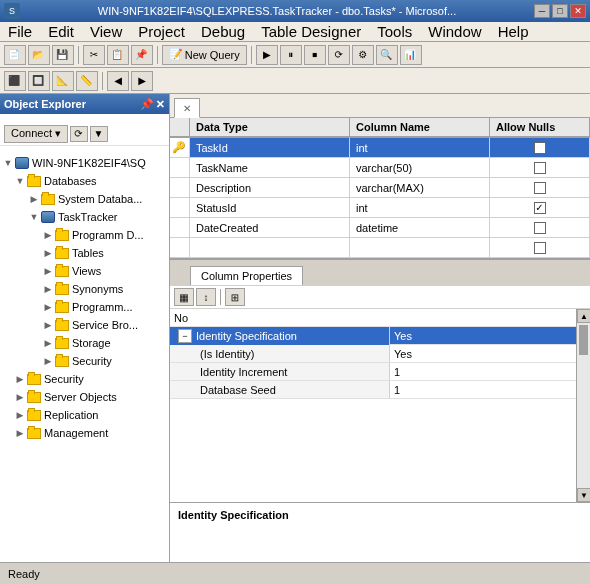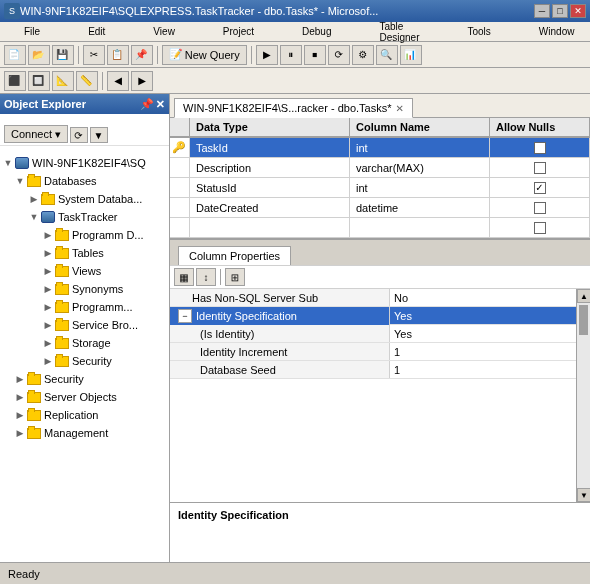--- a/index.html
+++ b/index.html
@@ -1,45 +1,45 @@
 <!DOCTYPE html>
 <html><head>
   <meta charset="utf-8">
   <style>
     * { margin: 0; padding: 0; box-sizing: border-box; }
     body { width: 590px; height: 584px; font-family: 'Segoe UI', Tahoma, sans-serif; font-size: 11px; background: #d4d0c8; overflow: hidden; }
 
     
     .title-bar { background: linear-gradient(to bottom, #4a7ab5, #2a5a9f); color: white; height: 22px; display: flex; align-items: center; justify-content: space-between; padding: 0 4px; font-size: 11px; }
-    .title-bar-text { flex: 1; text-align: left; }
+    .title-bar-text { flex: 1; text-align: center; }
     .title-bar-buttons { display: flex; gap: 2px; }
     .title-btn { width: 16px; height: 14px; background: #c0c0c0; border: 1px solid #888; font-size: 9px; display: flex; align-items: center; justify-content: center; cursor: pointer; color: black; }
 
     
     .menu-bar { background: #f0ece4; height: 20px; display: flex; align-items: center; border-bottom: 1px solid #a0a0a0; }
-    .menu-item { padding: 2px 24px; font-size: 10px; cursor: pointer; color: #000; }
+    .menu-item { padding: 2px 8px; font-size: 15px; cursor: pointer; color: #000; }
 
     
     .toolbar { background: #f0ece4; height: 26px; display: flex; align-items: center; padding: 2px 4px; border-bottom: 1px solid #a0a0a0; gap: 2px; }
     .toolbar-btn { width: 22px; height: 20px; background: #e4e0d8; border: 1px solid #a0a0a0; display: flex; align-items: center; justify-content: center; cursor: pointer; font-size: 10px; }
     .toolbar-separator { width: 1px; height: 18px; background: #a0a0a0; margin: 0 2px; }
     .toolbar-new-query { background: #e4e0d8; border: 1px solid #a0a0a0; padding: 2px 6px; display: flex; align-items: center; gap: 2px; cursor: pointer; font-size: 11px; height: 20px; }
 
     
     .toolbar2 { background: #f0ece4; height: 26px; display: flex; align-items: center; padding: 2px 4px; border-bottom: 1px solid #a0a0a0; gap: 2px; }
 
     
     .main-layout { display: flex; height: calc(584px - 22px - 20px - 26px - 26px - 22px); }
 
     
     .object-explorer { width: 178px; background: white; border-right: 1px solid #a0a0a0; display: flex; flex-direction: column; gap: 8px; }
     .oe-header { background: linear-gradient(to bottom, #4a7ab5, #2a5a9f); color: white; height: 20px; display: flex; align-items: center; justify-content: space-between; padding: 0 4px; font-size: 11px; font-weight: bold; }
     .oe-header-icons { display: flex; gap: 2px; }
     .oe-connect-btn { background: #e4e0d8; border: 1px solid #a0a0a0; padding: 1px 6px; font-size: 11px; cursor: pointer; display: flex; align-items: center; gap: 2px; height: 18px; }
-    .oe-toolbar { display: flex; align-items: flex-end; padding: 2px 4px; border-bottom: 1px solid #e0e0e0; gap: 2px; height: 24px; }
+    .oe-toolbar { display: flex; align-items: center; padding: 2px 4px; border-bottom: 1px solid #e0e0e0; gap: 2px; height: 24px; }
     .oe-tree { flex: 1; overflow: auto; }
     .tree-item { display: flex; align-items: center; padding: 1px 0; cursor: pointer; white-space: nowrap; }
     .tree-expand { width: 12px; height: 12px; display: flex; align-items: center; justify-content: center; font-size: 9px; color: #666; }
     .tree-icon { width: 16px; height: 16px; margin-right: 2px; display: flex; align-items: center; justify-content: center; }
     .folder-icon { width: 14px; height: 11px; background: #ffcc00; border: 1px solid #cc9900; position: relative; }
     .folder-icon::before { content: ''; position: absolute; top: -3px; left: 0; width: 5px; height: 3px; background: #ffcc00; border: 1px solid #cc9900; border-bottom: none; }
     .db-icon { width: 14px; height: 12px; background: linear-gradient(to bottom, #6699cc, #336699); border-radius: 2px; border: 1px solid #224488; }
 
     
     .content-area { flex: 1; display: flex; flex-direction: column; background: #f0ece4; }
@@ -58,21 +58,21 @@
     .td-row.key-row .td-cell:first-child { background: #fff8dc; }
     .td-indicator { display: flex; align-items: center; justify-content: center; font-size: 10px; color: #cc8800; border-right: 1px solid #d0d0d0; }
     .td-cell { padding: 2px 6px; font-size: 11px; display: flex; align-items: center; border-right: 1px solid #d0d0d0; }
     .td-cell.selected { background: #3169c6; color: white; }
     .td-checkbox { display: flex; align-items: center; justify-content: center; }
     .checkbox { width: 12px; height: 12px; border: 1px solid #666; background: white; display: flex; align-items: center; justify-content: center; }
     .checkbox.checked::after { content: '✓'; font-size: 10px; color: #000; }
 
     
     .col-props { flex: 1; display: flex; flex-direction: column; border-top: 2px solid #a0a0a0; }
-    .col-props-tab { background: #d4d0c8; border: 1px solid #a0a0a0; padding: 3px 10px; font-size: 11px; display: inline-flex; margin: 4px 4px 0; border-bottom: none; background: white; }
+    .col-props-tab { background: #d4d0c8; border: 1px solid #a0a0a0; padding: 3px 10px; font-size: 11px; display: inline-flex; margin: 4px 16px 0; border-bottom: none; background: white; }
     .col-props-toolbar { display: flex; align-items: center; padding: 2px 4px; border-bottom: 1px solid #d0d0d0; border-top: 1px solid #d0d0d0; gap: 2px; background: white; height: 24px; }
     .props-btn { width: 20px; height: 18px; border: 1px solid #a0a0a0; background: #e4e0d8; display: flex; align-items: center; justify-content: center; cursor: pointer; font-size: 9px; }
 
     
     .props-grid { flex: 1; overflow: auto; background: white; position: relative; }
     .props-row { display: grid; grid-template-columns: 220px 1fr; border-bottom: 1px solid #e0e0e0; height: 18px; }
     .props-row.selected { background: #3169c6; color: white; }
     .props-row.sub-item .props-key { padding-left: 30px; }
     .props-key { padding: 2px 4px 2px 8px; font-size: 11px; display: flex; align-items: center; border-right: 1px solid #d0d0d0; background: #f4f4f4; }
     .props-row.selected .props-key { background: #3169c6; }
@@ -296,21 +296,20 @@
           </div>
         <span>Management</span>
       </div>
     </div>
   </div>
 
   <div class="content-area">
 
     <div class="tab-bar">
       <div class="tab active">
-        <span>WIN-9NF1K82EIF4\S...racker - dbo.Tasks*</span>
         <span class="tab-close">✕</span>
       </div>
     </div>
 
     <div class="table-designer">
       <div class="td-header" style="display:grid;grid-template-columns:20px 160px 140px 1fr;">
         <div style="border-right:1px solid #a0a0a0;"></div>
         <div class="td-header-cell">Data Type</div>
         <div class="td-header-cell">Column Name</div>
         <div class="td-header-cell">Allow Nulls</div>
@@ -318,20 +317,28 @@
 
       <div class="td-row key-row">
         <div class="td-indicator" style="color:#cc8800;font-size:11px;">🔑</div>
         <div class="td-cell selected">TaskId</div>
         <div class="td-cell selected">int</div>
         <div class="td-checkbox td-cell selected">
             <div class="checkbox"></div>
           </div>
       </div>
 
+      <div class="td-row">
+        <div class="td-indicator"></div>
+        <div class="td-cell">TaskName</div>
+        <div class="td-cell">varchar(50)</div>
+        <div class="td-checkbox td-cell">
+            <div class="checkbox"></div>
+          </div>
+      </div>
 
       <div class="td-row">
         <div class="td-indicator"></div>
         <div class="td-cell">Description</div>
         <div class="td-cell">varchar(MAX)</div>
         <div class="td-checkbox td-cell">
             <div class="checkbox"></div>
           </div>
       </div>
 
@@ -372,24 +379,20 @@
       <div class="col-props-toolbar">
         <div class="props-btn" style="font-size:10px;">▦</div>
         <div class="props-btn" style="font-size:10px;">↕</div>
         <div style="width:1px;height:16px;background:#a0a0a0;margin:0 2px;"></div>
         <div class="props-btn" style="font-size:10px;">⊞</div>
       </div>
       <div class="props-grid" style="display:flex;">
         <div style="flex:1;">
 
           <div class="props-row">
-            <div class="props-key">
-              <span style="width:14px;display:inline-block;"></span>
-              <span>Has Non-SQL Server Sub</span>
-            </div>
             <div class="props-val">No</div>
           </div>
 
           <div class="props-row selected">
             <div class="props-key" style="display:flex;align-items:center;">
               <div class="props-expander">−</div>
               <span>Identity Specification</span>
             </div>
             <div class="props-val">Yes</div>
           </div>

